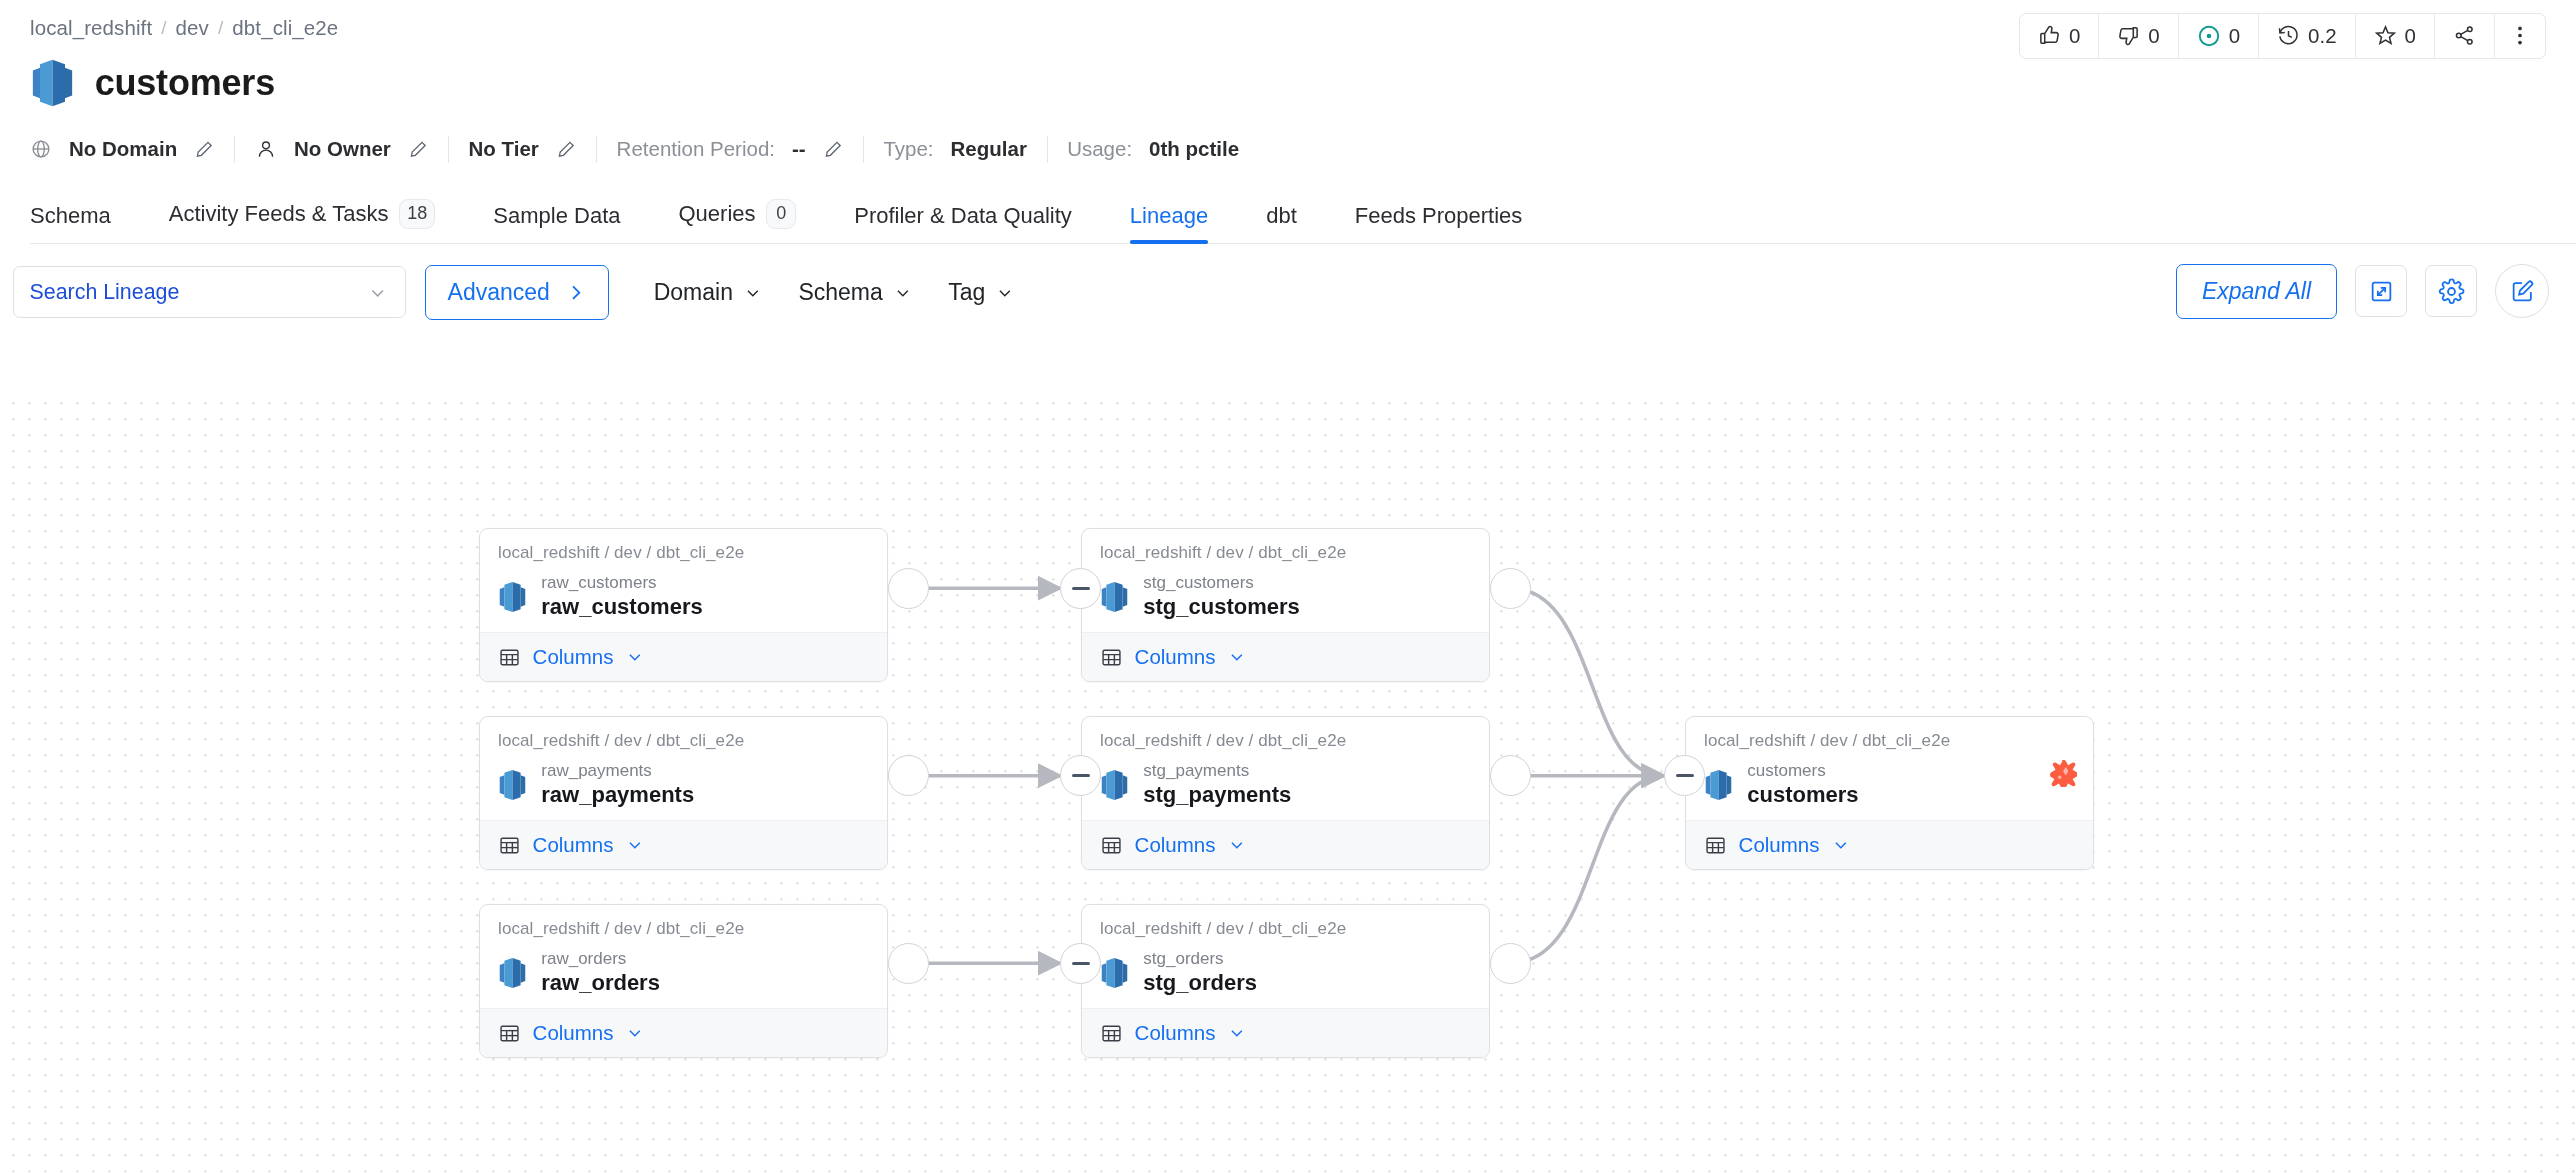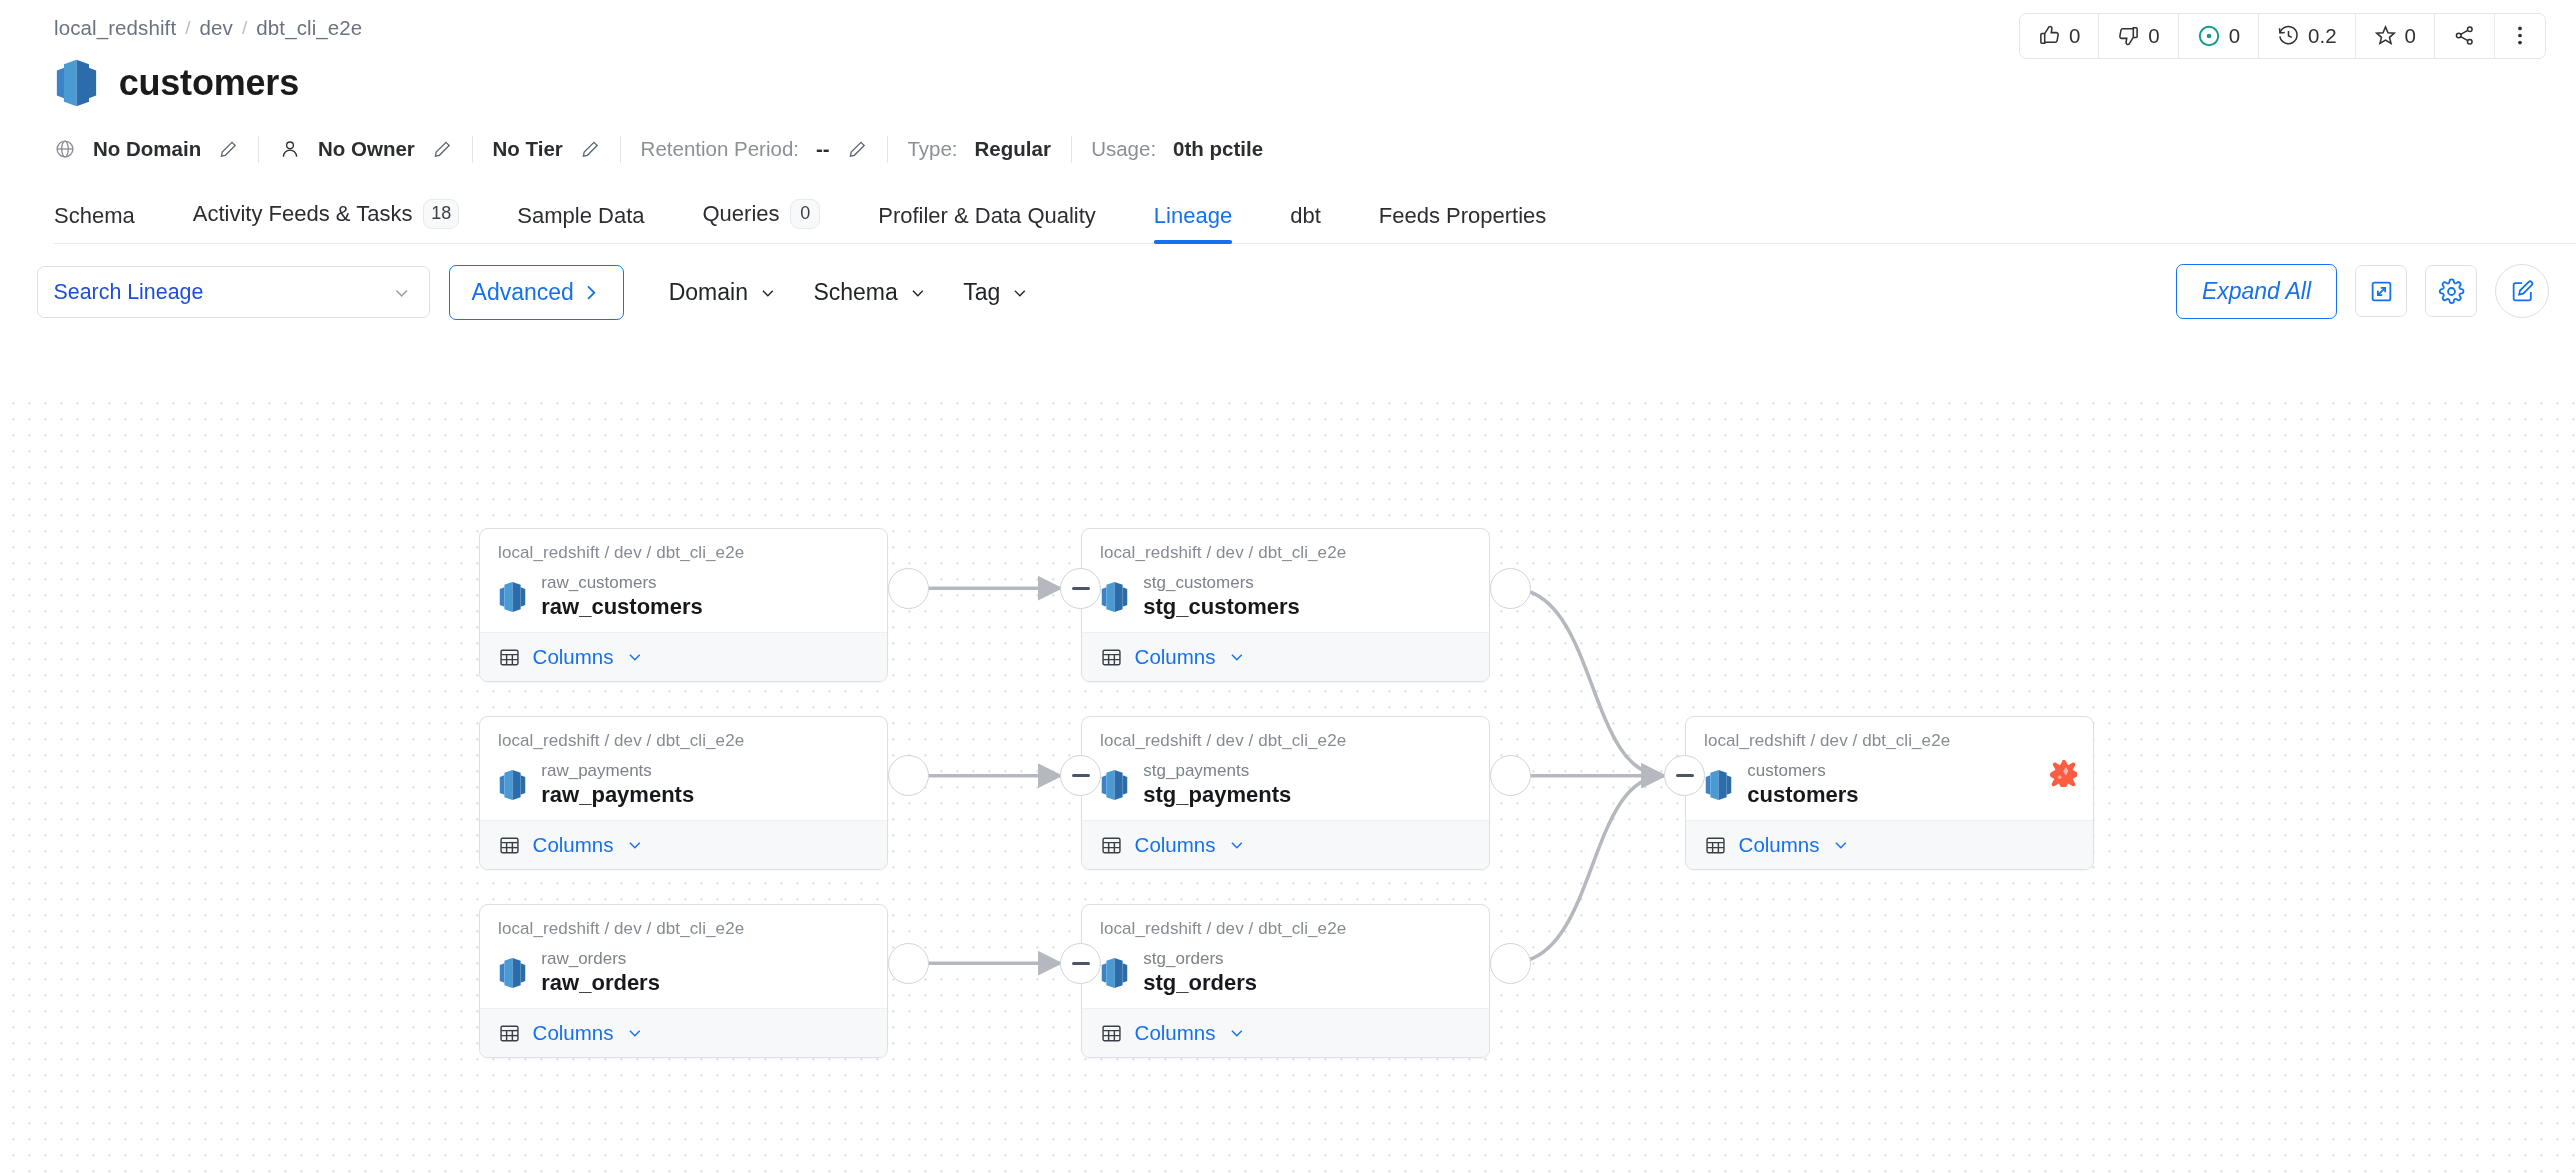--- a/index.html
+++ b/index.html
@@ -5,21 +5,21 @@
   * { box-sizing: border-box; margin: 0; padding: 0; }
   html, body {
     width: 2576px; height: 1174px;
     background: #ffffff;
     font-family: "Liberation Sans", sans-serif;
     color: #37352f;
     overflow: hidden;
   }
 
   
-  .page { width: 2576px; height: 1174px; position: relative; padding-left: 24px; }
+  .page { width: 2576px; height: 1174px; position: relative; }
 
   .topbar {
     position: relative;
     padding: 16px 0 0 30px;
   }
   .breadcrumb {
     display: flex; align-items: center; gap: 9px;
     font-size: 20.5px; color: #6b7280; letter-spacing: 0.1px;
   }
   .breadcrumb .crumb { color: #6b7280; }
@@ -104,21 +104,21 @@
     border: 0.9px solid #dcdfe4; border-radius: 7.1px;
     background: #fff;
     display: flex; align-items: center; justify-content: space-between;
     padding: 0 16px; cursor: text;
   }
   .search-box .ph { font-size: 21.4px; color: #1d4ed8; }
   .btn-advanced {
     margin-left: 19.7px;
     height: 55px; padding: 0 21.4px;
     border: 1.8px solid #1570ef; border-radius: 7.1px; background: #fff;
-    display: flex; align-items: center; gap: 6px;
+    display: flex; align-items: center; gap: 15px;
     font-size: 23px; color: #1570ef; cursor: pointer;
   }
   .filter-group { display: flex; align-items: center; margin-left: 27px; gap: 0; }
   .filter {
     display: flex; align-items: center; gap: 9.8px;
     font-size: 23px; color: #222528; cursor: pointer;
     padding: 0 18px;
   }
   .toolbar-right {
     position: absolute; right: 27px; top: 19.7px;

